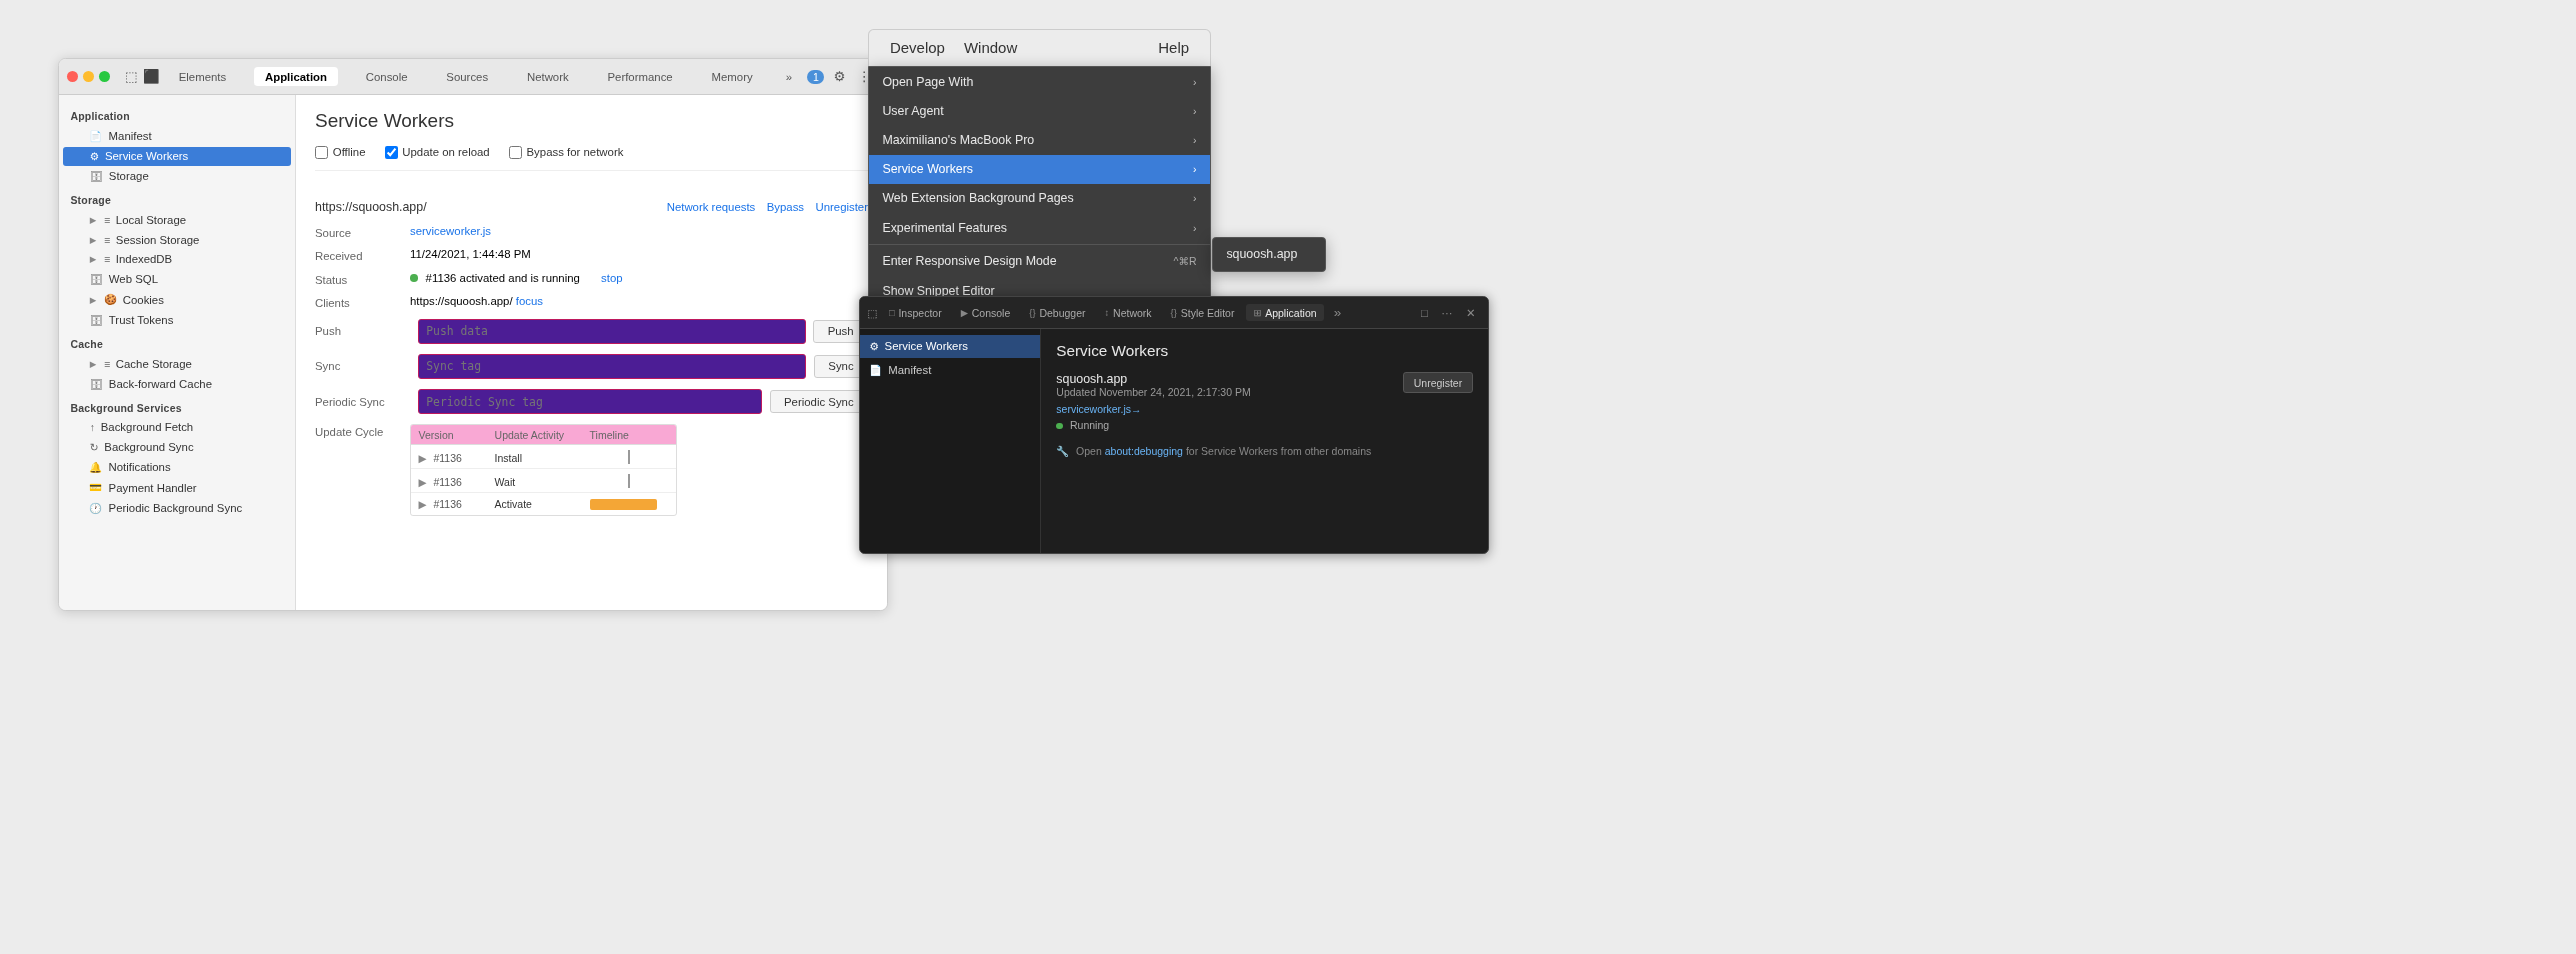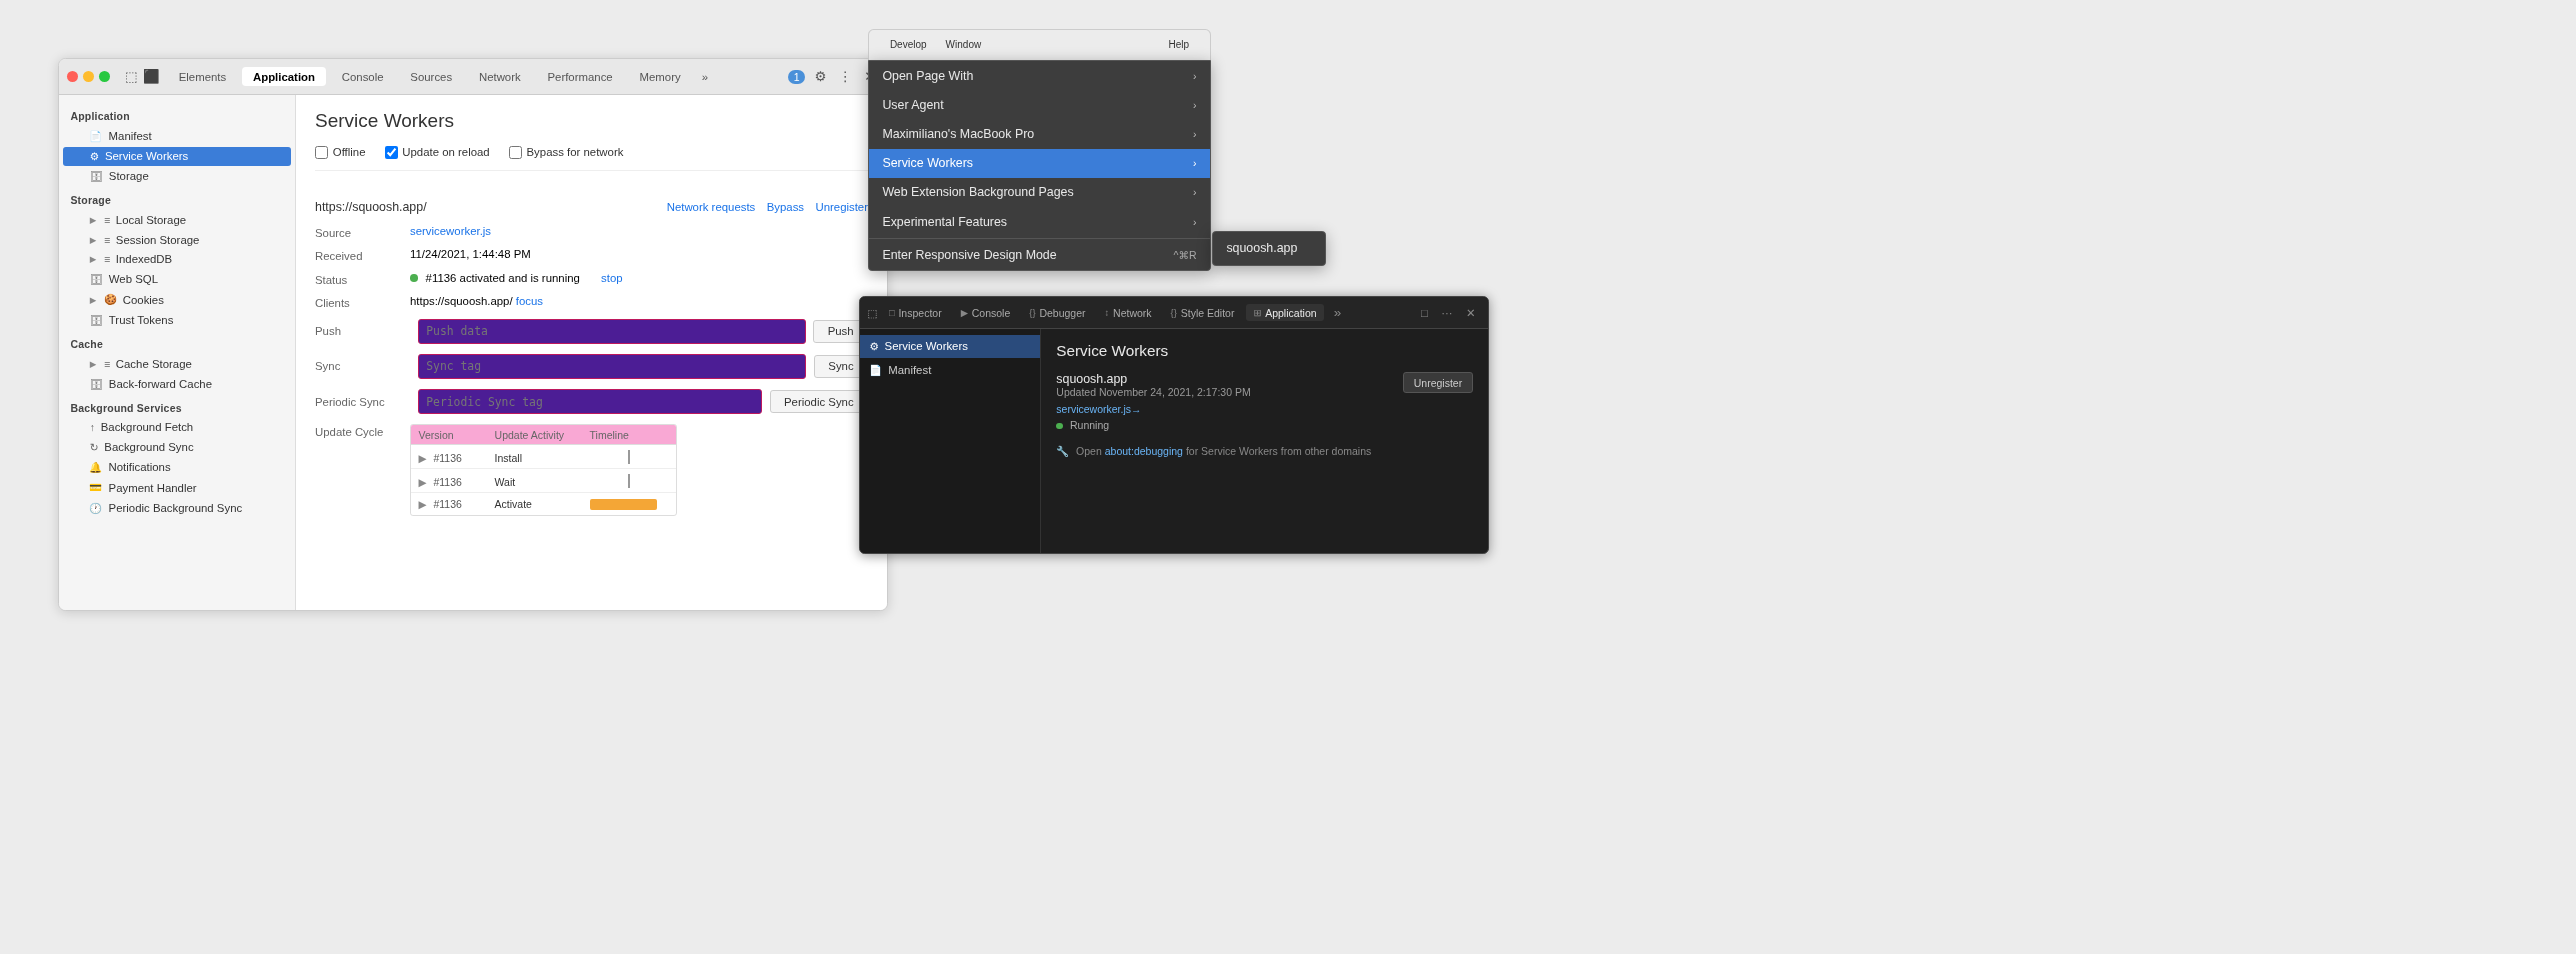--- a/index.html
+++ b/index.html
@@ -48,21 +48,21 @@
       width: 11.4px; height: 11.4px;
       border-radius: 50%;
     }
     .tl-close { background: #ff5f57; }
     .tl-min { background: #febc2e; }
     .tl-max { background: #28c840; }
 
     .tab-bar {
       display: flex;
       align-items: center;
-      gap: 4px;
+      gap: 16px;
       flex: 1;
     }
     .tab-item {
       padding: 3.8px 11.4px;
       font-size: 11.4px;
       color: #555;
       cursor: pointer;
       border-radius: 3.8px;
       white-space: nowrap;
     }
@@ -316,21 +316,21 @@
       background: #ececec;
       border: 1px solid #ccc;
       border-bottom: none;
       border-radius: 5.7px 5.7px 0 0;
       padding: 5.7px 11.4px;
       gap: 0;
       width: 343px;
     }
     .menu-bar-item {
       padding: 3.8px 9.5px;
-      font-size: 10px;
+      font-size: 15px;
       color: #333;
       cursor: pointer;
       border-radius: 3.8px;
     }
 
     .dropdown-menu {
       background: #3d3d3d;
       border: 1px solid #555;
       border-radius: 0 0 3.8px 3.8px;
       width: 343px;
@@ -807,20 +807,23 @@
     </div>
     <div class="menu-item">
       <span>Experimental Features</span>
       <span class="menu-item-arrow">›</span>
     </div>
     <div class="menu-separator"></div>
     <div class="menu-item">
       <span>Enter Responsive Design Mode</span>
       <span class="menu-shortcut">^⌘R</span>
     </div>
+    <div class="menu-item">
+      <span>Show Snippet Editor</span>
+    </div>
 
     <div class="submenu-popup">
       <div class="submenu-item">squoosh.app</div>
     </div>
   </div>
 </div>
 
 <div class="devtools-right">
 
   <div class="ff-titlebar">

